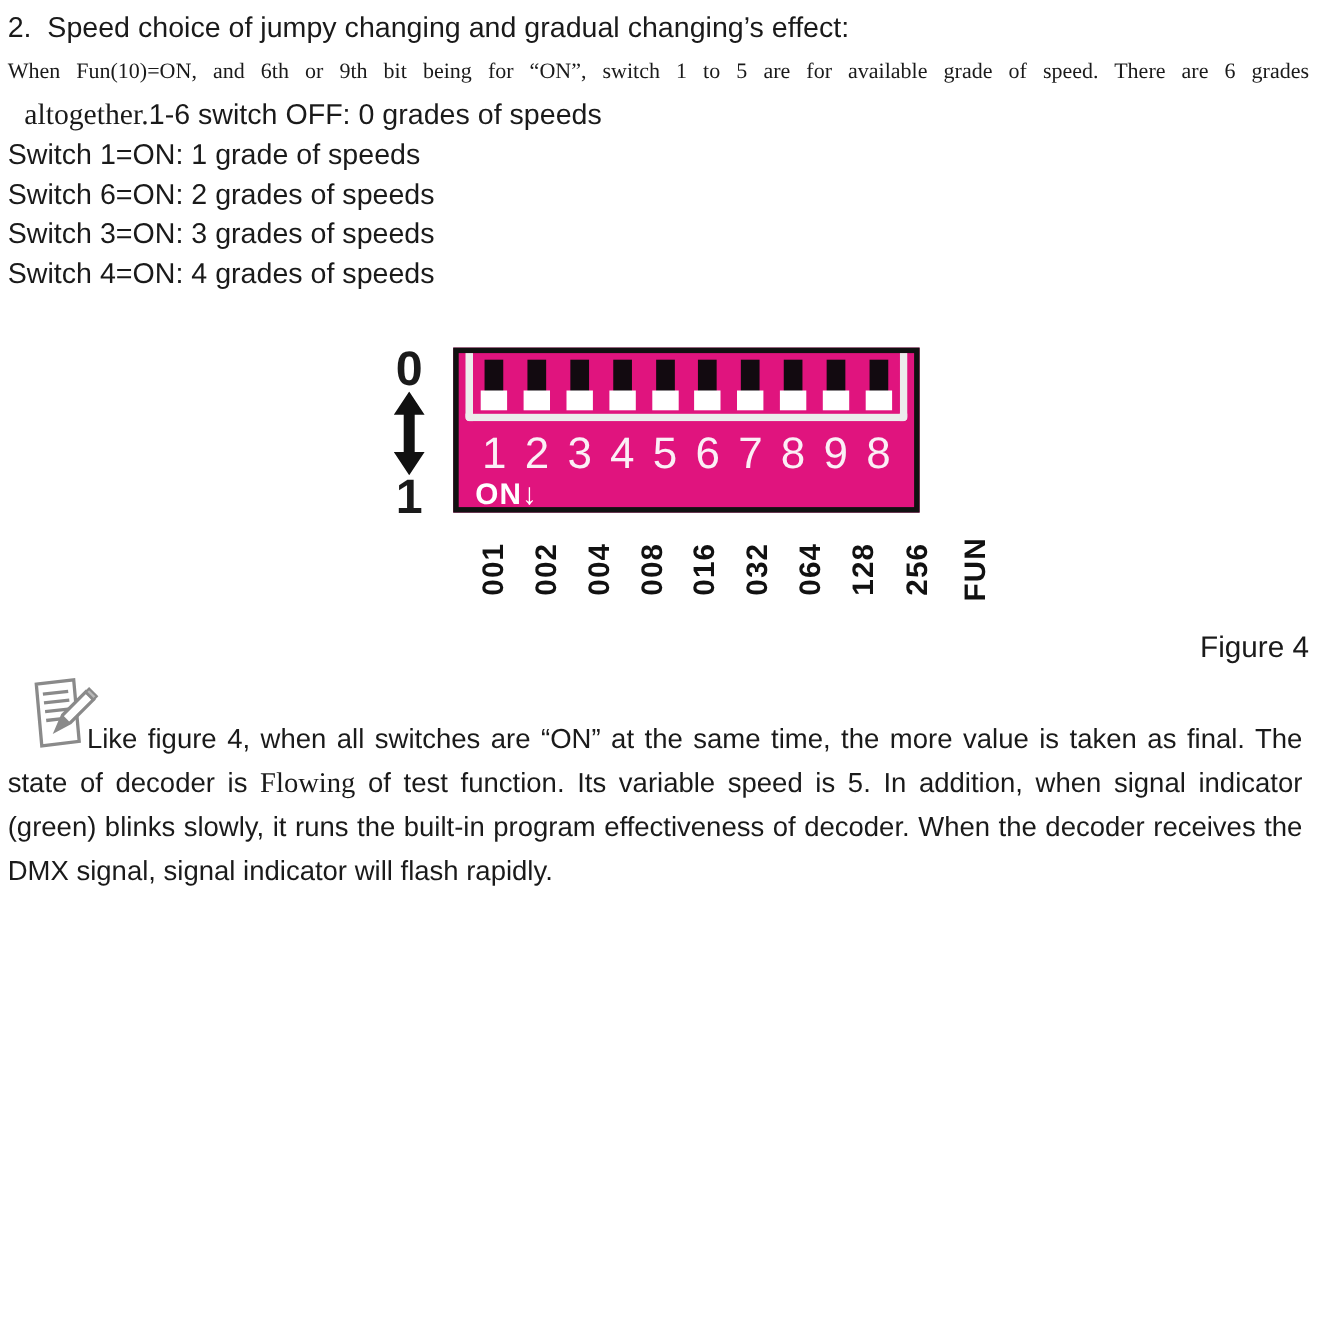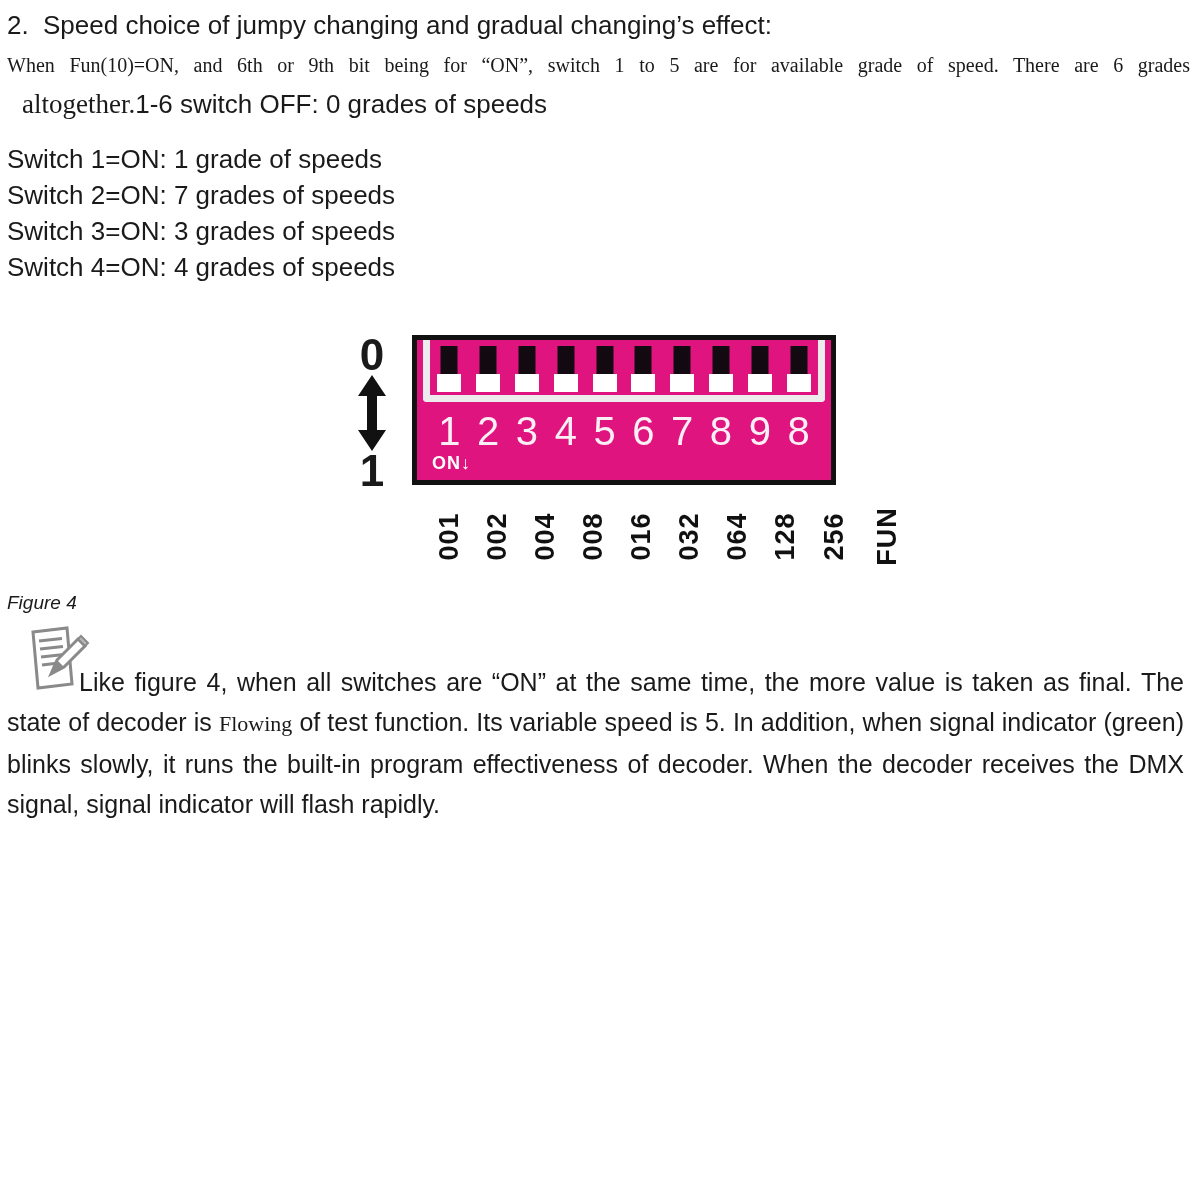--- a/index.html
+++ b/index.html
@@ -21,21 +21,21 @@
   .heading .num{display:inline-block;min-width:36px;}
   .intro-serif{
     font-family:"Liberation Serif",serif;
     font-size:20px;line-height:37px;
     text-align:justify;text-align-last:justify;
     margin-top:3px;
   }
   .intro-mixed{font-size:26px;line-height:36px;margin-top:2px;}
   .intro-mixed .serif{font-family:"Liberation Serif",serif;font-size:27px;margin-left:15px;}
   .switch-line{font-size:26px;line-height:36px;}
-  .switch-lines{margin-top:19px;}
+  .switch-lines{margin-top:0;}
 
   
   .figure-wrap{margin-top:50px;text-align:center;}
   .fig-row{display:flex;justify-content:center;align-items:flex-start;}
   .scale-col{
     display:flex;flex-direction:column;align-items:center;justify-content:space-between;
     height:150px;width:46px;margin-right:17px;
     font-weight:bold;font-size:44px;line-height:40px;
   }
   .scale-col .digit{font-family:"Liberation Sans",sans-serif;}
@@ -72,73 +72,72 @@
   }
   .numbers-row{margin-top:8px;}
   .numbers-row .cell{align-items:center;}
   .dip-number{
     color:#fbeff6;font-size:40px;line-height:42px;font-weight:400;
     white-space:nowrap;
   }
   .on-row{
     margin:1px 6px 0;padding-left:9px;text-align:left;
   }
-  .on-label{color:#ffffff;font-weight:bold;font-size:18px;letter-spacing:1px;}
+  .on-label{color:#ffffff;font-weight:bold;font-size:27px;letter-spacing:1px;}
 
   .bin-labels{
     width:424px;margin-top:3px;
   }
   .bin-cell{height:96px;align-items:center;}
   .bin-label{
     display:inline-block;
     transform:rotate(-90deg);
     font-weight:bold;font-size:27px;letter-spacing:1px;
     white-space:nowrap;color:#111111;
   }
   .fig-caption{
-    font-size:19px;margin-top:8px;
-    text-align:left;
-    font-style:italic;
+    font-size:27px;margin-top:8px;
+    text-align:right;
   }
 
   
   .note{
     position:relative;
     margin-top:48px;
     padding:0 6px 0 0;
   }
   .note-icon{
     position:absolute;left:8px;top:-40px;
     width:76px;height:76px;
   }
   .note-text{
     font-size:25px;line-height:40px;
     text-align:justify;
     text-indent:72px;
   }
-  .note-text .serif{font-family:"Liberation Serif",serif;font-size:22px;}
+  .note-text .serif{font-family:"Liberation Serif",serif;font-size:26px;}
 </style>
 </head>
 <body>
 
 <div class="page">
 
   <div class="heading">
     <span class="num">2.</span><span>Speed choice of jumpy changing and gradual changing’s effect:</span>
   </div>
 
   <p class="intro-serif">When Fun(10)=ON, and 6th or 9th bit being for “ON”, switch 1 to 5 are for available grade of speed. There are 6 grades</p>
 
   <p class="intro-mixed">
     <span class="serif">altogether.</span><span>1-6 switch OFF: 0 grades of speeds</span>
   </p>
 
   <div class="switch-lines">
     <div class="switch-line">Switch 1=ON: 1 grade of speeds</div>
-    <div class="switch-line">Switch 2=ON: 7 grades of speeds</div>
+    <div class="switch-line">Switch 6=ON: 2 grades of speeds</div>
     <div class="switch-line">Switch 3=ON: 3 grades of speeds</div>
     <div class="switch-line">Switch 4=ON: 4 grades of speeds</div>
   </div>
 
   <div class="figure-wrap">
     <div class="fig-row">
       <div class="scale-col">
         <span class="digit">0</span>
         <svg class="updown-arrow" width="30" height="76" viewBox="0 0 30 76">
           <polygon points="15,0 29,21 20,21 20,55 29,55 15,76 1,55 10,55 10,21 1,21" fill="#111111"></polygon>

